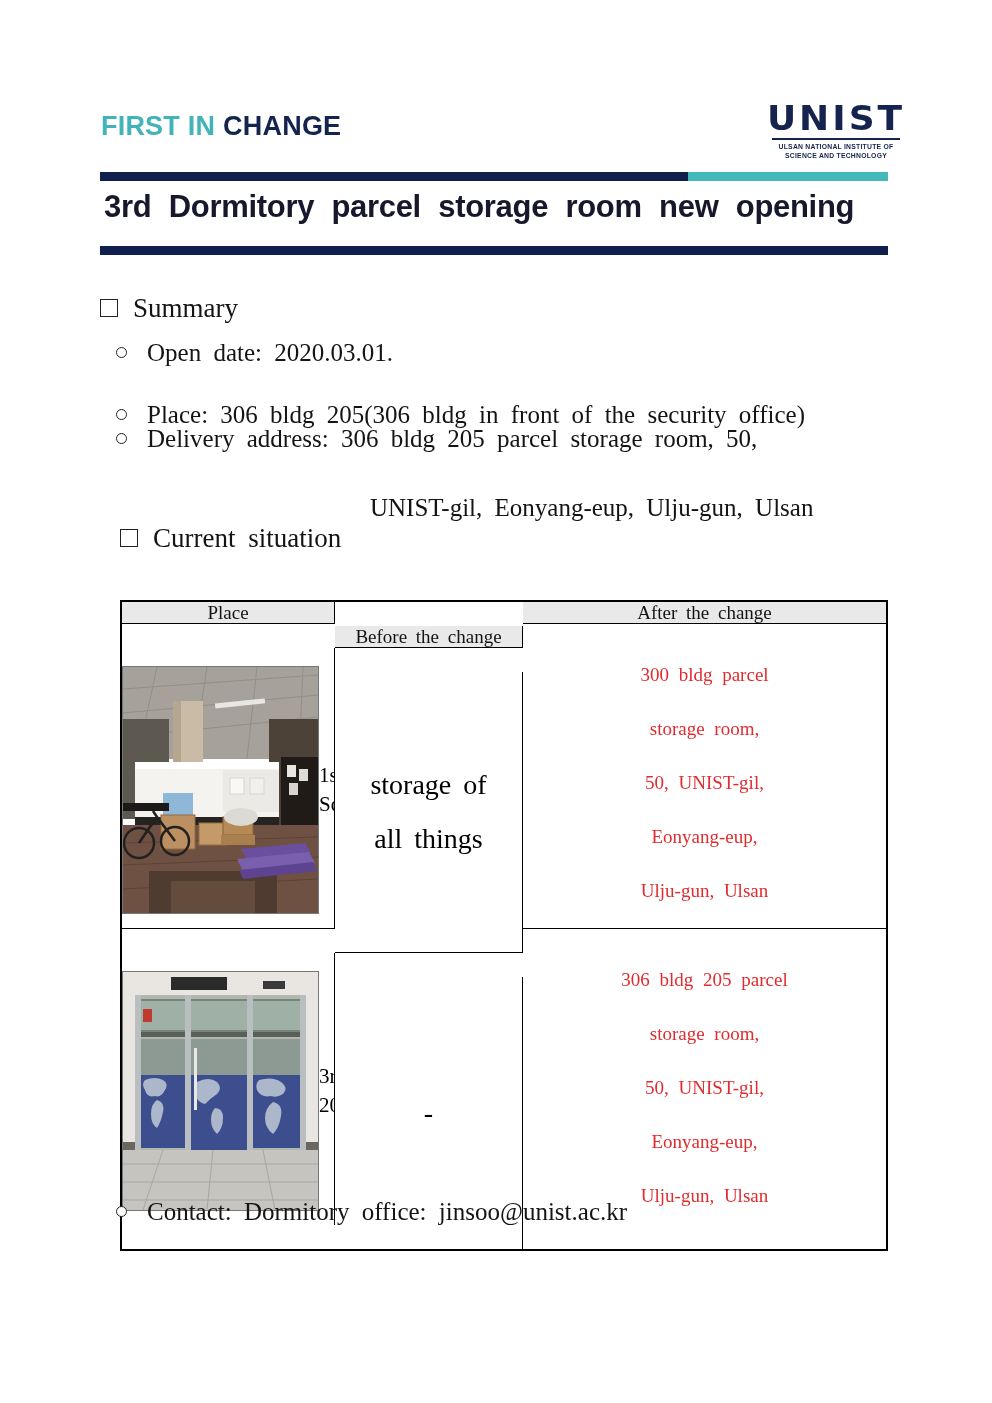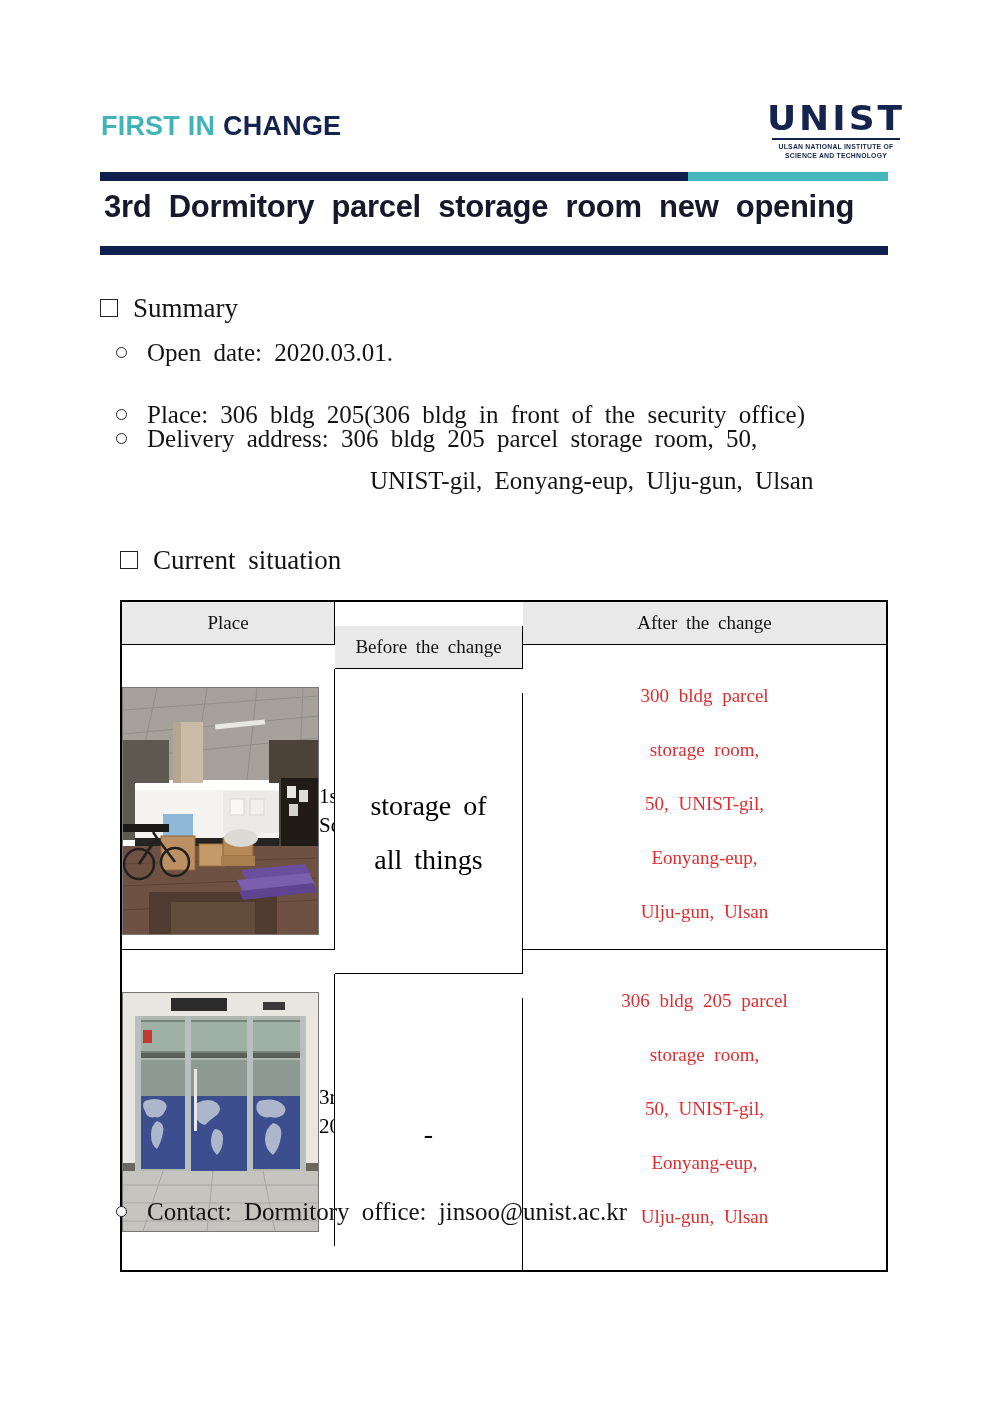--- a/index.html
+++ b/index.html
@@ -84,21 +84,21 @@
   .t-row { display:flex; }
   .t-cell {
     box-sizing:border-box;
     border-right:1px solid #000; border-bottom:1px solid #000;
     overflow:hidden;
   }
   .t-cell.last { border-right:none; }
   .t-row.lastrow .t-cell { border-bottom:none; }
   .c1 { width:213px; } .c2 { width:188px;margin-top:24px; } .c3 { width:363px; }
   .th {
-    height:43px; background:#e9e9e9;
+    height:22px; background:#e9e9e9;
     display:flex; align-items:center; justify-content:center;
     font-size:19px; word-spacing:4px;
   }
   .row-body { height:281px; }
   .row-body2 { height:272px; }
   .photo-cell {
     display:flex; flex-direction:row; align-items:center;
     padding-top:3px;
   }
   .photo-frame { border:1px solid #777; line-height:0; }
@@ -150,23 +150,23 @@
   <div class="bullet-line" style="top:399px;">
     <span class="o-bullet"></span>
     <span>Place: 306 bldg 205(306 bldg in front of the security office)</span>
   </div>
 
   <div class="bullet-line" style="top:423px;">
     <span class="o-bullet"></span>
     <span>Delivery address: 306 bldg 205 parcel storage room, 50,</span>
   </div>
 
-  <div class="cont-line" style="top:465px;text-align:center;">UNIST-gil, Eonyang-eup, Ulju-gun, Ulsan</div>
-
-  <div class="sec-heading" style="top:543px;padding-left:20px;">
+  <div class="cont-line" style="top:492px;text-align:center;">UNIST-gil, Eonyang-eup, Ulju-gun, Ulsan</div>
+
+  <div class="sec-heading" style="top:521px;padding-left:20px;">
     <span class="sq-bullet"></span>
     <span>Current situation</span>
   </div>
 
   <div class="sit-table">
 
     <div class="t-row">
       <div class="t-cell c1 th">Place</div>
       <div class="t-cell c2 th">Before the change</div>
       <div class="t-cell c3 th last">After the change</div>

